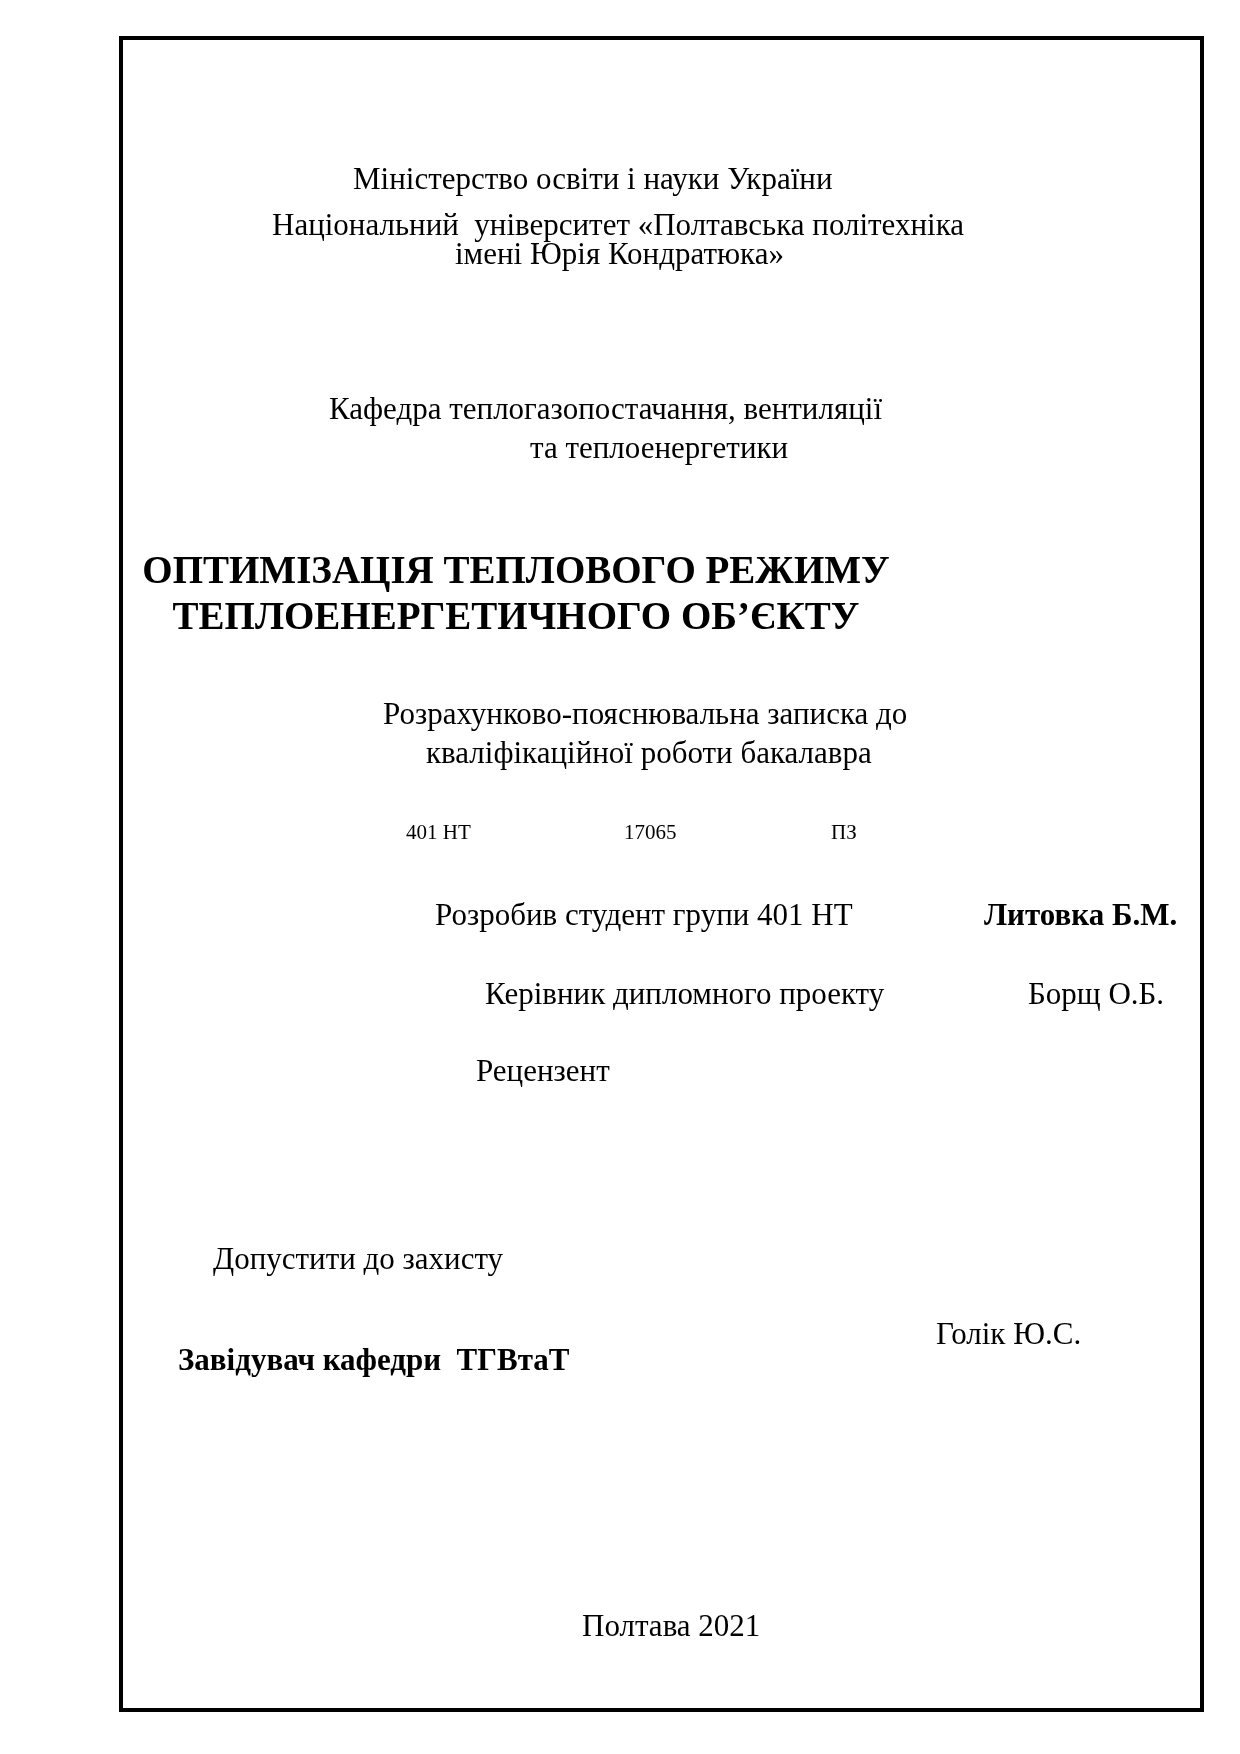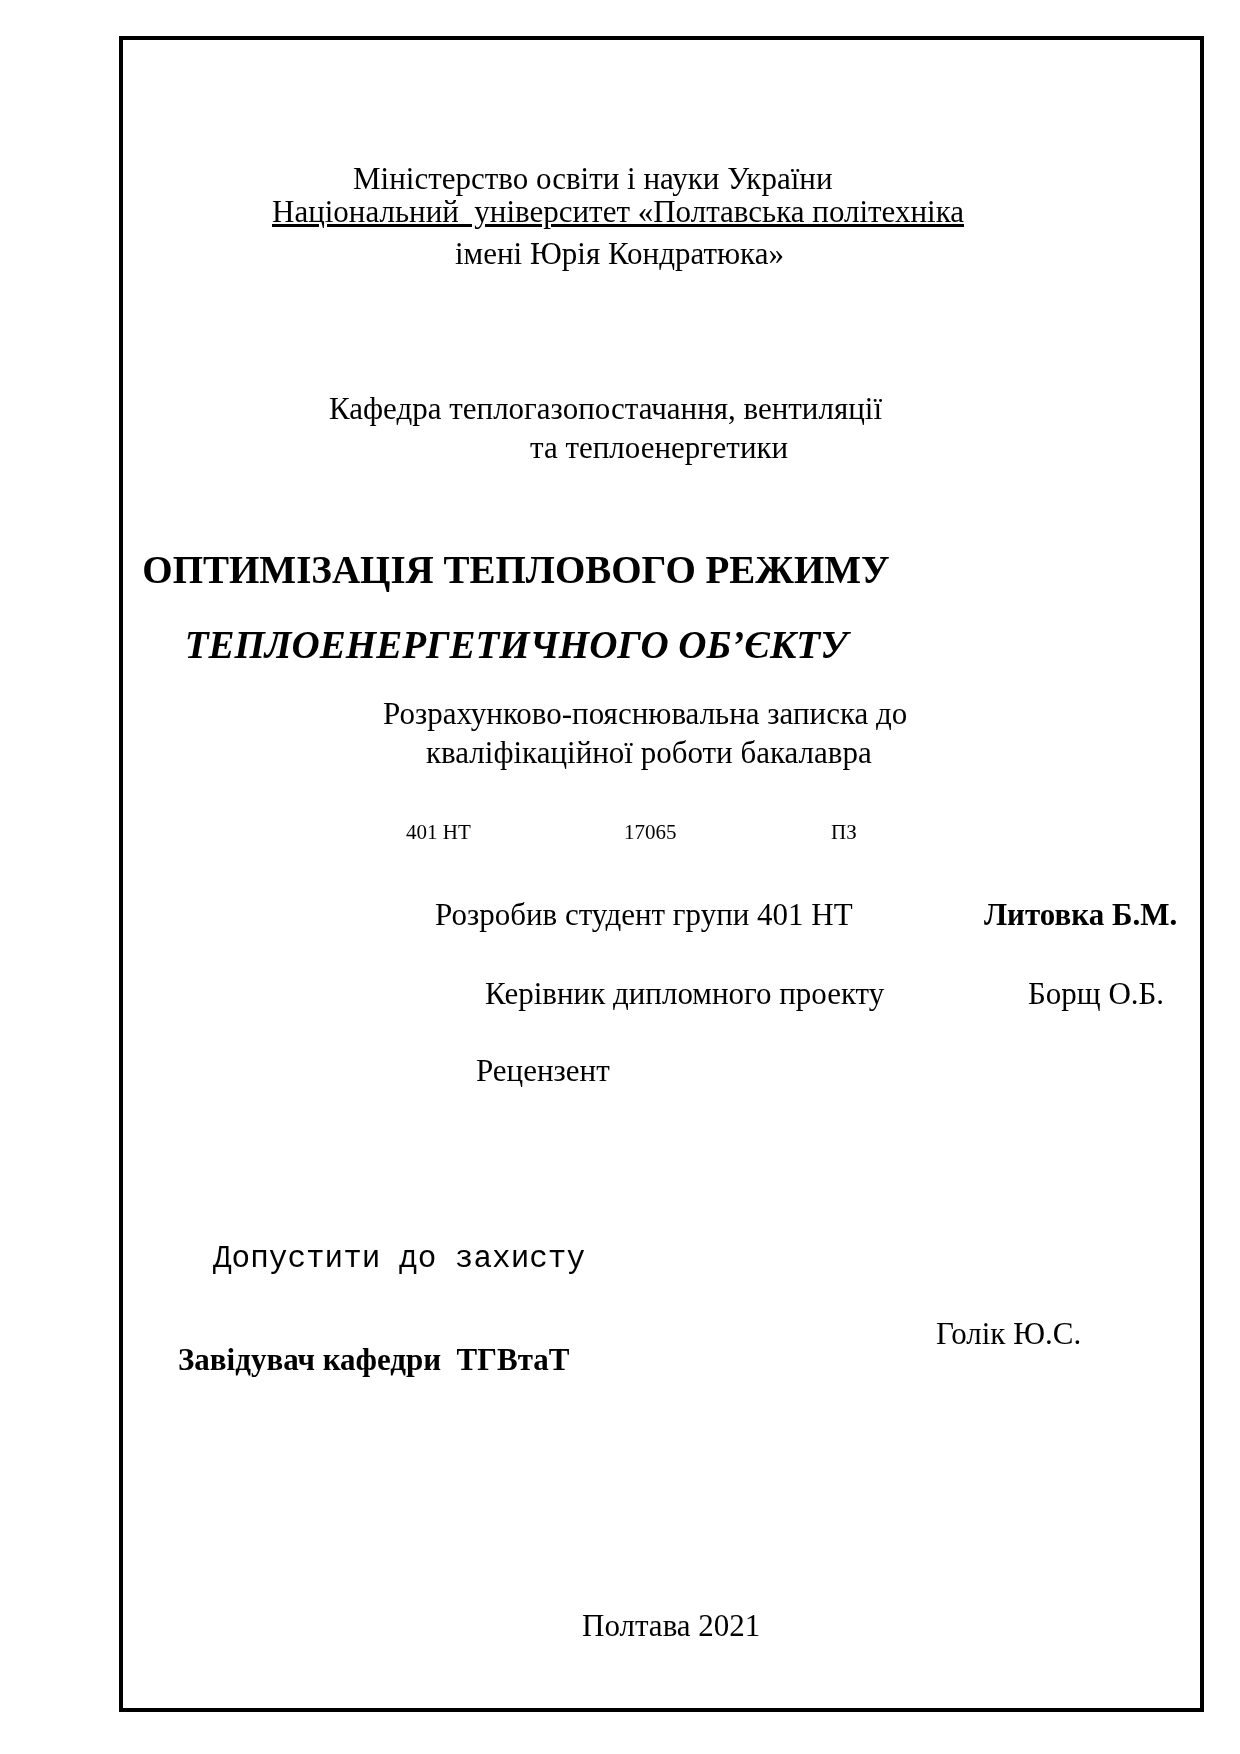--- a/index.html
+++ b/index.html
@@ -44,42 +44,42 @@
   .code {
     font-size: 21px;
   }
 </style>
 </head>
 <body>
 
 <div class="frame"></div>
 
 <div class="line" style="left:353px; top:139px;">Міністерство освіти і науки України</div>
-<div class="line" style="left:272px; top:172px;text-decoration:underline;">Національний  університет «Полтавська політехніка</div>
+<div class="line" style="left:272px; top:185px;">Національний  університет «Полтавська політехніка</div>
 <div class="line" style="left:455px; top:214px;">імені Юрія Кондратюка»</div>
 
 <div class="line" style="left:329px; top:369px;">Кафедра теплогазопостачання, вентиляції</div>
 <div class="line" style="left:530px; top:408px;">та теплоенергетики</div>
 
 <div class="line center title" style="top:530px;">ОПТИМІЗАЦІЯ ТЕПЛОВОГО РЕЖИМУ</div>
-<div class="line center title" style="top:605px;font-style:italic;">ТЕПЛОЕНЕРГЕТИЧНОГО ОБ’ЄКТУ</div>
+<div class="line center title" style="top:576px;">ТЕПЛОЕНЕРГЕТИЧНОГО ОБ’ЄКТУ</div>
 
 <div class="line" style="left:383px; top:674px;">Розрахунково-пояснювальна записка до</div>
 <div class="line" style="left:426px; top:713px;">кваліфікаційної роботи бакалавра</div>
 
 <div class="line code" style="left:406px; top:792px;">401 НТ</div>
 <div class="line code" style="left:624px; top:792px;">17065</div>
 <div class="line code" style="left:831px; top:792px;">ПЗ</div>
 
 <div class="line" style="left:435px; top:875px;">Розробив студент групи 401 НТ</div>
 <div class="line" style="left:984px; top:875px;font-weight:bold;">Литовка Б.М.</div>
 
 <div class="line" style="left:485px; top:954px;">Керівник дипломного проекту</div>
 <div class="line" style="left:1028px; top:954px;">Борщ О.Б.</div>
 
 <div class="line" style="left:476px; top:1031px;">Рецензент</div>
 
-<div class="line" style="left:213px; top:1219px;font-family:Liberation Mono, monospace;">Допустити до захисту</div>
+<div class="line" style="left:213px; top:1219px;">Допустити до захисту</div>
 
 <div class="line" style="left:178px; top:1320px;font-weight:bold;">Завідувач кафедри  ТГВтаТ</div>
 <div class="line" style="left:936px; top:1294px;">Голік Ю.С.</div>
 
 <div class="line" style="left:582px; top:1586px;">Полтава 2021</div>
 
 </body></html>

